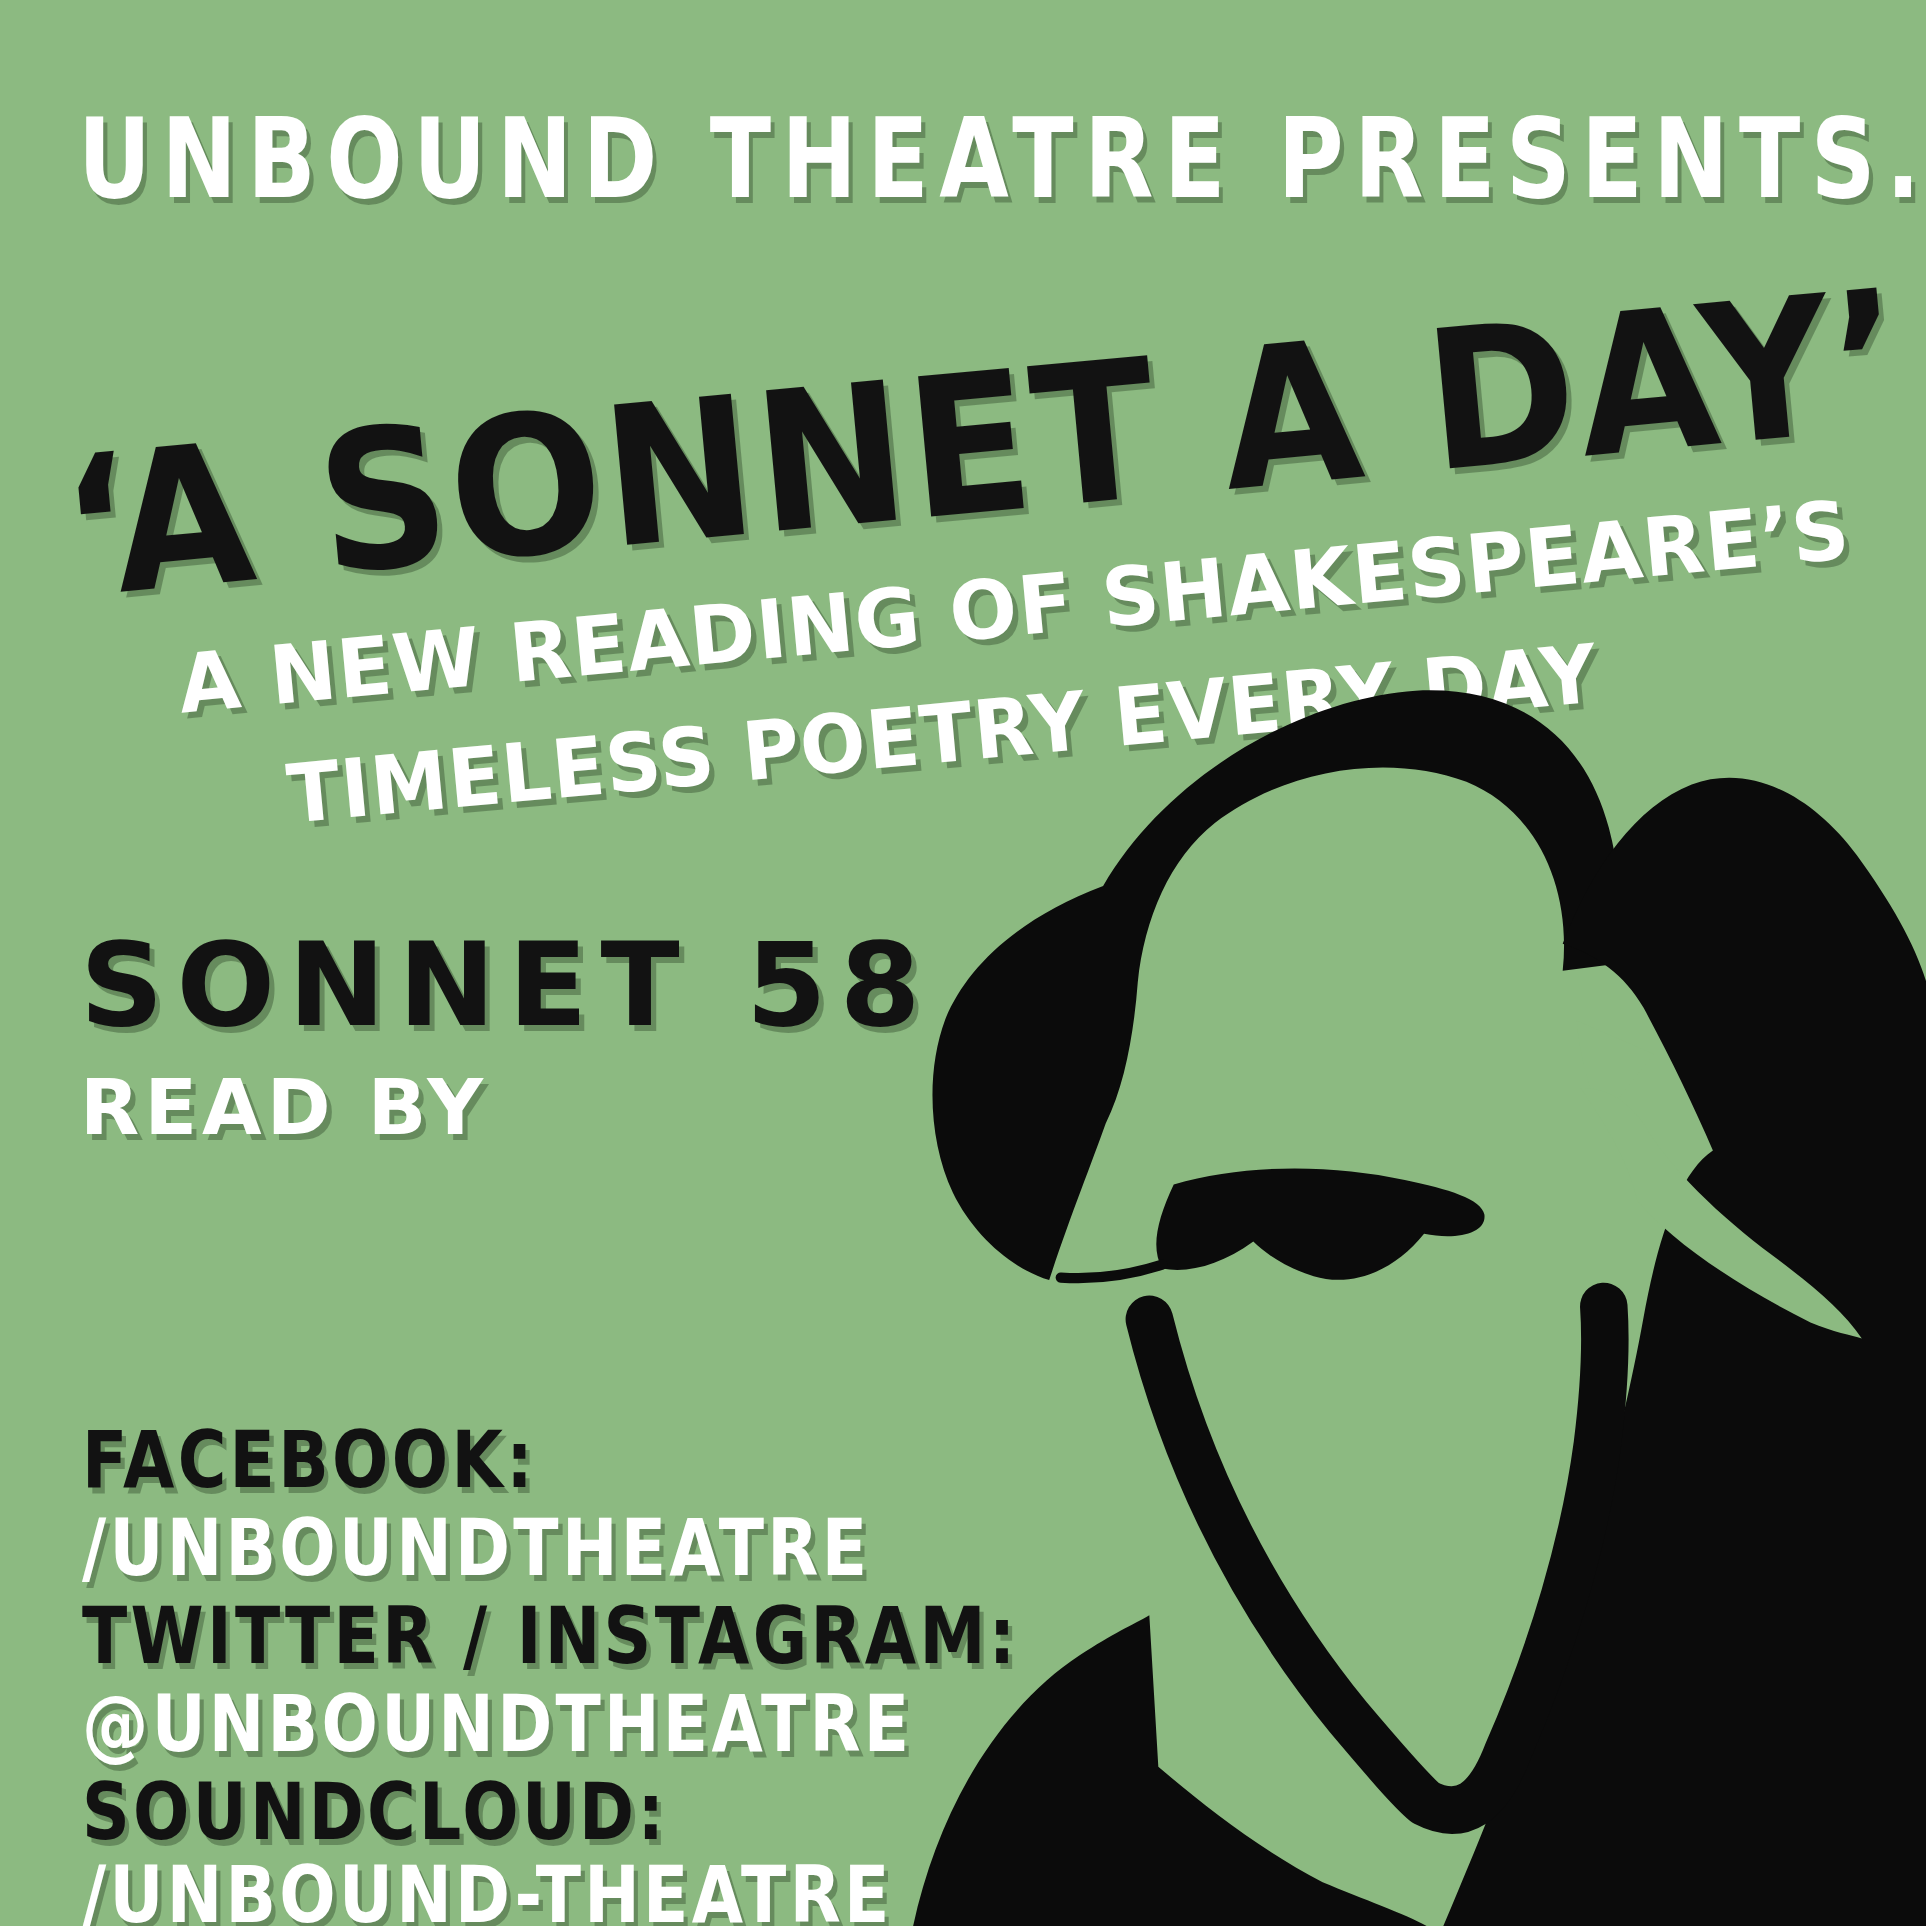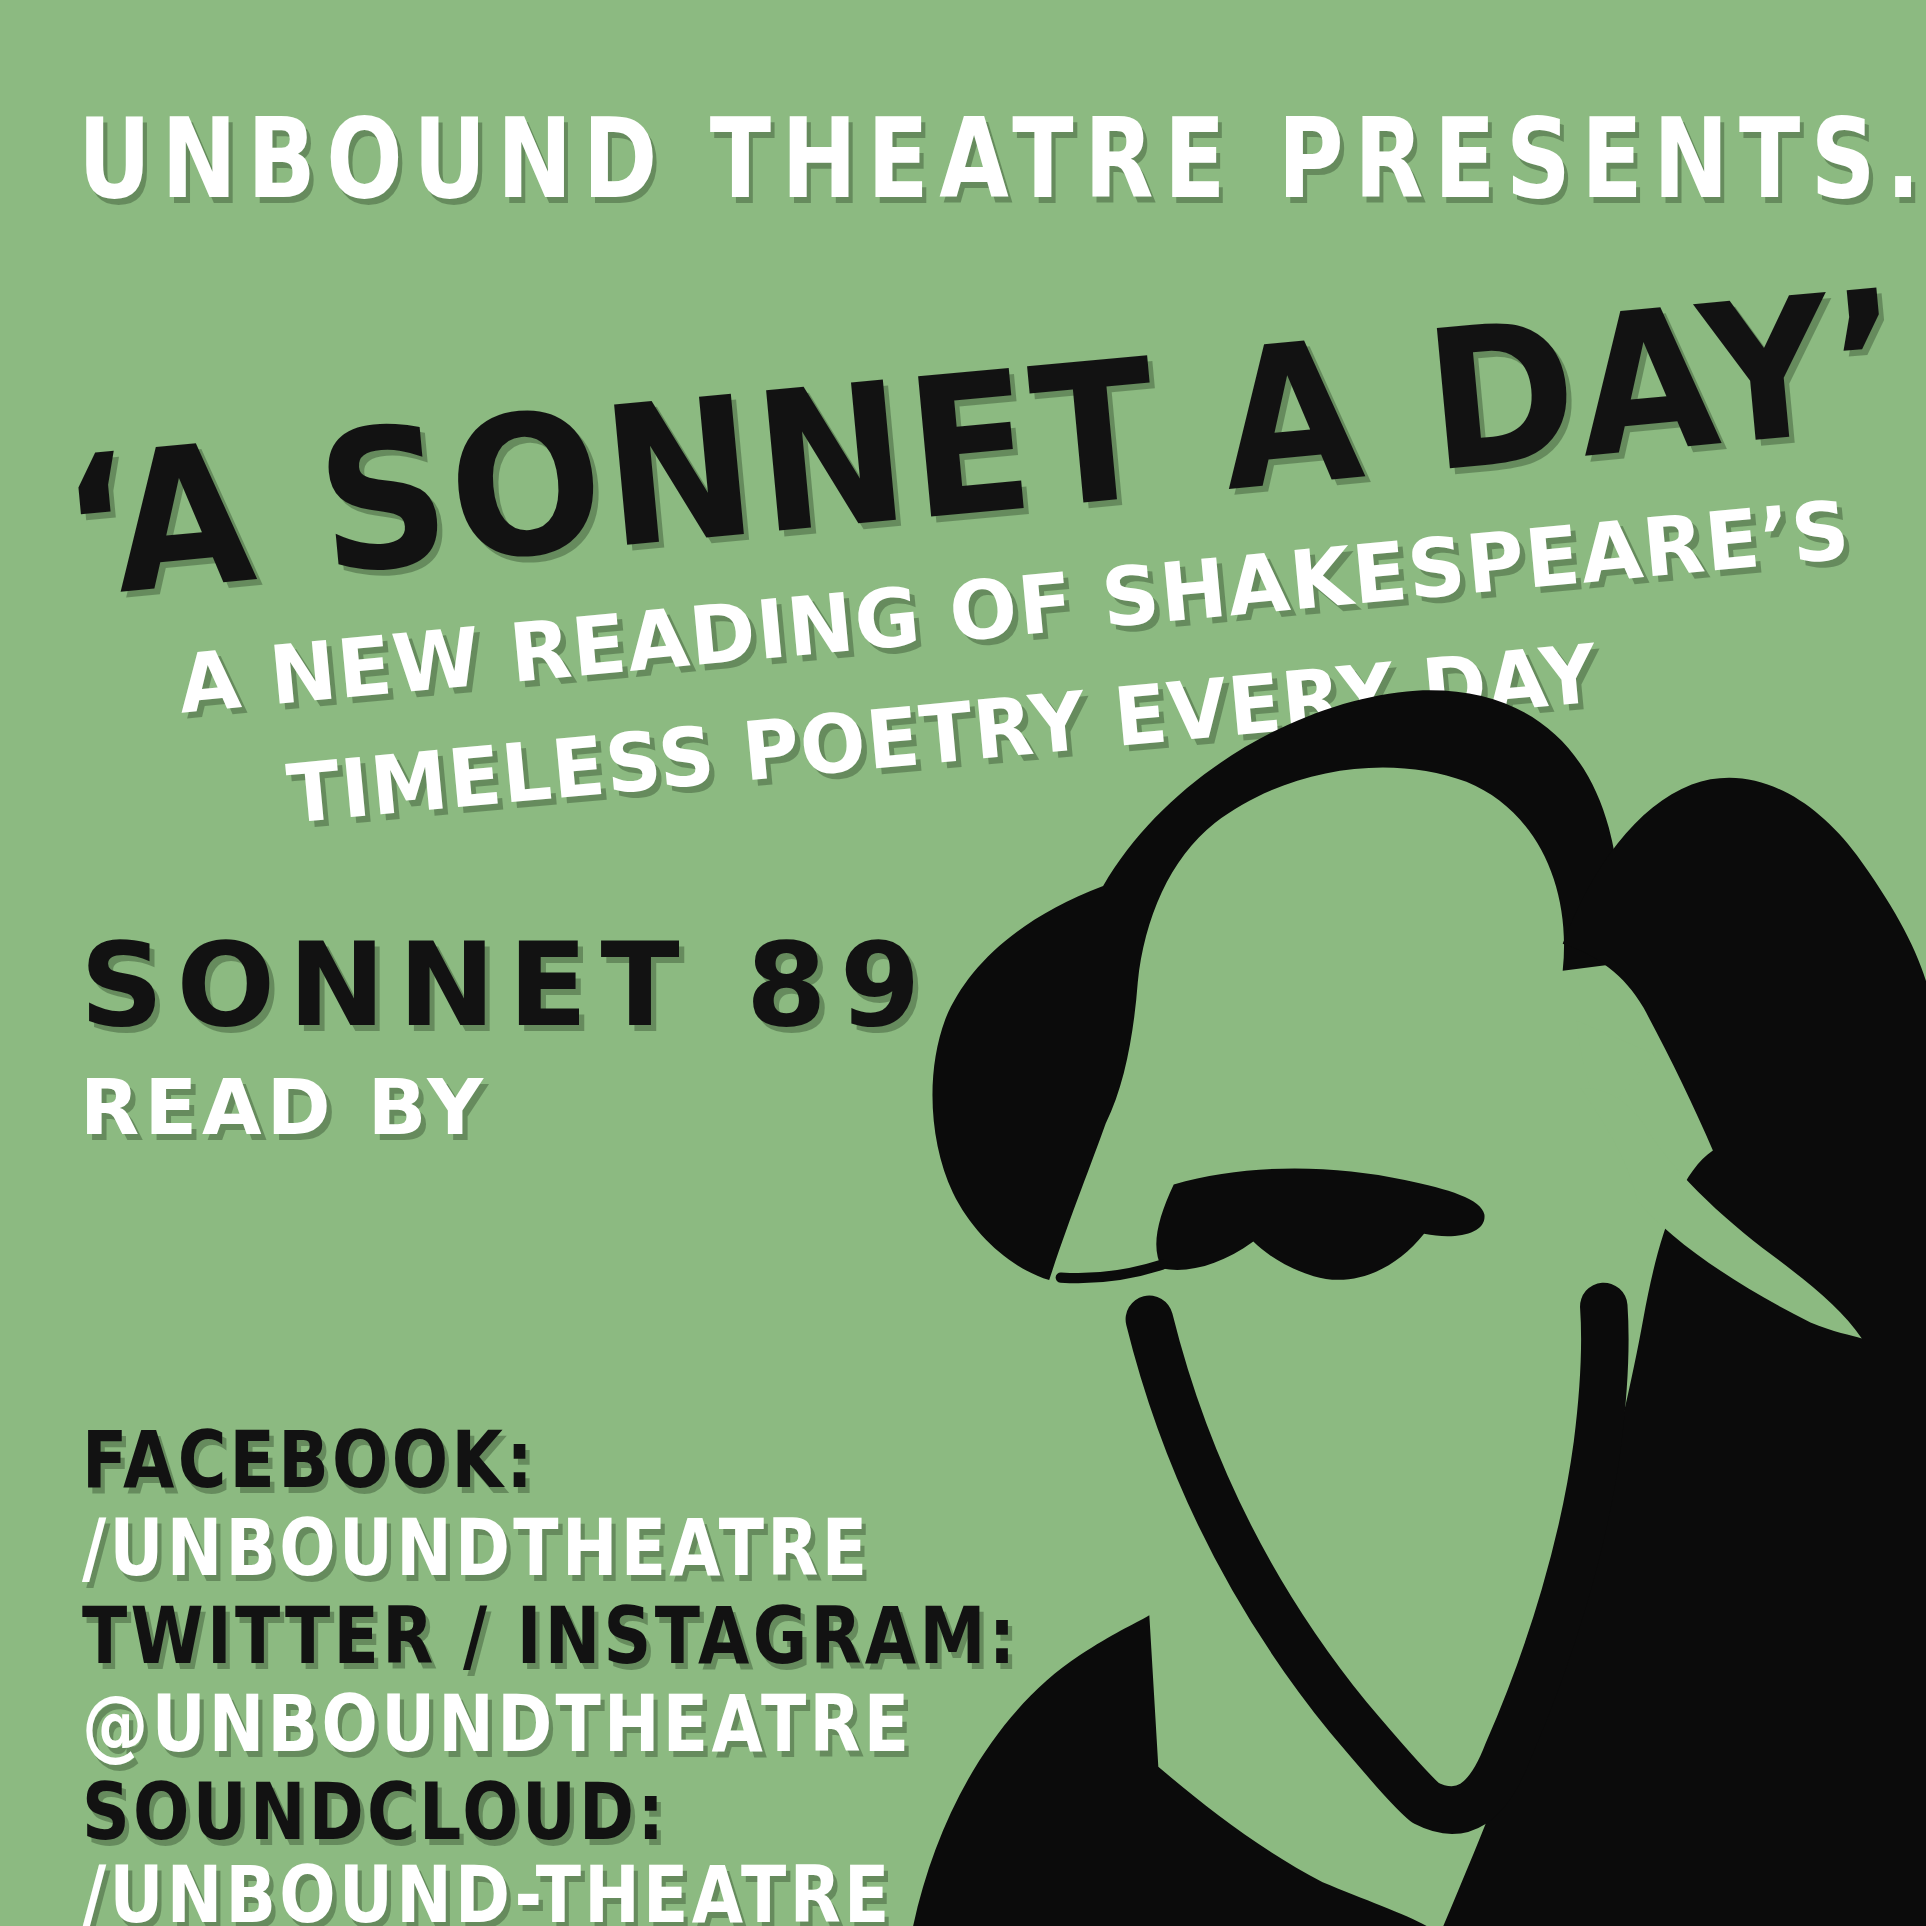--- a/index.html
+++ b/index.html
@@ -64,21 +64,21 @@
 <div class="poster">
 
   <div class="txt white kicker">UNBOUND THEATRE PRESENTS...</div>
 
   <div class="txt black title">‘A SONNET A DAY’</div>
 
   <div class="txt white sub1">A NEW READING OF SHAKESPEARE’S</div>
 
   <div class="txt white sub2">TIMELESS POETRY EVERY DAY</div>
 
-  <div class="txt black sonnet">SONNET 89</div>
+  <div class="txt black sonnet">SONNET 58</div>
 
   <div class="txt white readby">READ BY</div>
 
 
   <div class="txt black social-line s0">FACEBOOK:</div>
   <div class="txt white social-line s1">/UNBOUNDTHEATRE</div>
   <div class="txt black social-line s2">TWITTER / INSTAGRAM:</div>
   <div class="txt white social-line s3">@UNBOUNDTHEATRE</div>
   <div class="txt black social-line s4">SOUNDCLOUD:</div>
   <div class="txt white social-line s5">/UNBOUND-THEATRE</div>

